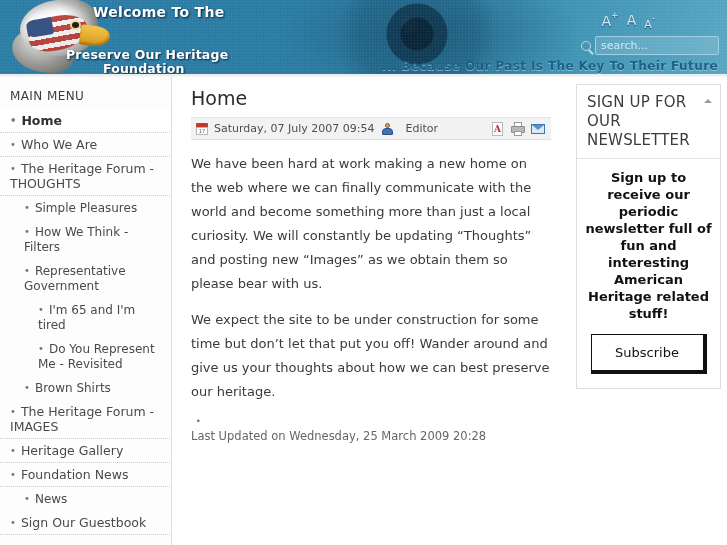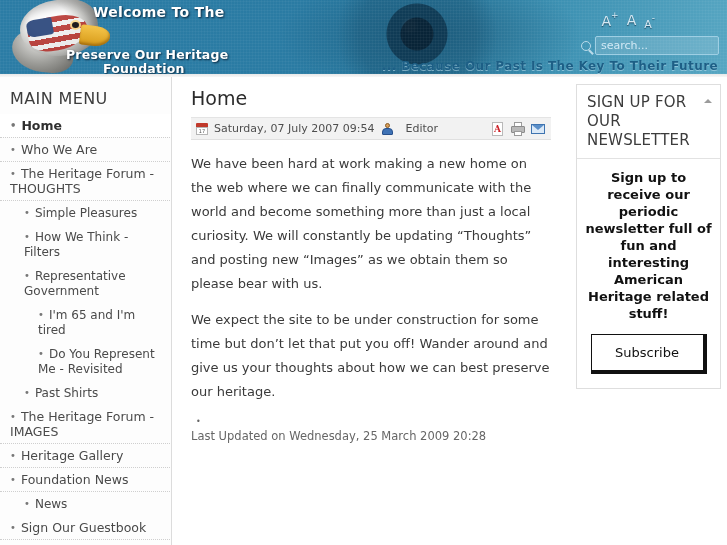--- a/index.html
+++ b/index.html
@@ -114,21 +114,21 @@
   .topline{position:absolute;left:0;top:0;width:727px;height:3px;background:linear-gradient(#e8e8e8,#f7f7f7);}
 
   .sidebar{
     position:absolute;left:0;top:3px;width:172px;height:468px;overflow:hidden;
     background:#fdfdfd;
   }
   .sb-divider{position:absolute;left:171px;top:3px;width:1px;height:468px;background:#dcdcdc;}
 
   .menu-title{
     margin:12px 0 6px 10px;
-    font-family:"DejaVu Sans", sans-serif;font-size:16px;color:#3d3d3d;letter-spacing:.4px;
+    font-family:"DejaVu Sans", sans-serif;font-size:12px;color:#3d3d3d;letter-spacing:.4px;
   }
   ul.menu{list-style:none;margin:0;padding:0;}
   ul.menu li{
     border-bottom:1px dotted #cfcfcf;
   }
   ul.menu li a{
     display:block;text-decoration:none;color:#4a4a4a;
     font-family:"DejaVu Sans", sans-serif;font-size:12.5px;line-height:15px;
     padding:4px 6px 4px 10px;
   }
@@ -282,21 +282,21 @@
 
         <li class="lvl3 nb">
           <a href="#"><span class="bullet">•</span><span>I'm 65 and I'm tired</span></a>
         </li>
 
         <li class="lvl3 nb">
           <a href="#"><span class="bullet">•</span><span>Do You Represent Me - Revisited</span></a>
         </li>
 
         <li class="lvl2 nb">
-          <a href="#"><span class="bullet">•</span><span>Past Shirts</span></a>
+          <a href="#"><span class="bullet">•</span><span>Brown Shirts</span></a>
         </li>
 
         <li class="lvl1">
           <a href="#"><span class="bullet">•</span><span>The Heritage Forum - IMAGES</span></a>
         </li>
 
         <li class="lvl1">
           <a href="#"><span class="bullet">•</span><span>Heritage Gallery</span></a>
         </li>
 

